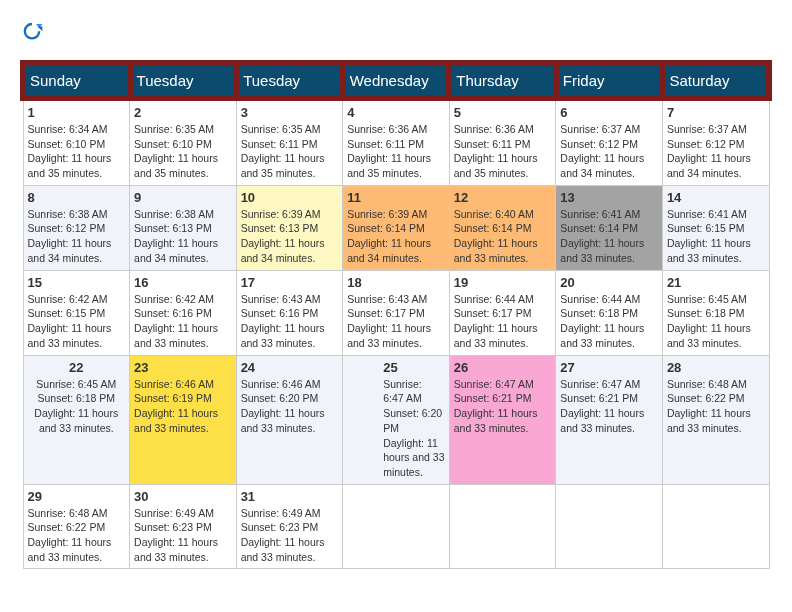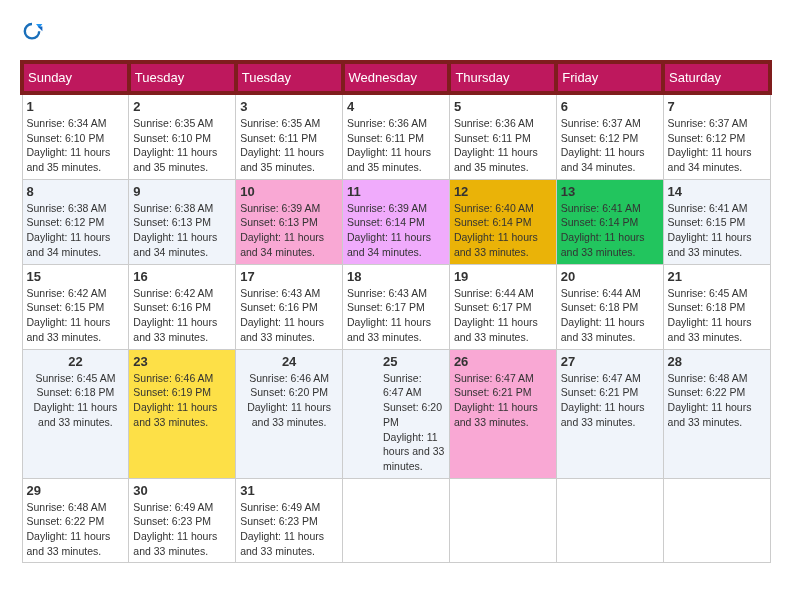--- a/index.html
+++ b/index.html
@@ -43,27 +43,27 @@
     .subtitle {
       font-size: 16px;
       color: #555;
     }
     .calendar {
       width: 100%;
       border-collapse: collapse;
       font-size: 11px;
     }
     .calendar th {
-      background: #be185d;
+      background: #0c4a6e;
       color: #fff;
       padding: 6px 4px;
       text-align: left;
-      font-size: 13px;
+      font-size: 15px;
       font-weight: normal;
-      border: 4px solid #7f1d1d;
+      border: 6px solid #7f1d1d;
     }
     .calendar td {
       border: 1px solid #ccc;
       padding: 4px;
       vertical-align: top;
       width: calc(100% / 7);
       height: 85px;
       background: #fff;
     }
     .calendar tr:nth-child(even) td {
@@ -154,33 +154,33 @@
       </tr>
       <tr>
         <td style="background: rgb(240, 244, 250);">
           <span class="day-number">8</span>
           <div class="day-info">Sunrise: 6:38 AM<br>Sunset: 6:12 PM<br>Daylight: 11 hours and 34 minutes.</div>
         </td>
         <td style="background: rgb(240, 244, 250);">
           <span class="day-number">9</span>
           <div class="day-info">Sunrise: 6:38 AM<br>Sunset: 6:13 PM<br>Daylight: 11 hours and 34 minutes.</div>
         </td>
-        <td style="background: #f9a8d4;">
+        <td style="background: #fef9c3;">
           <span class="day-number">10</span>
           <div class="day-info">Sunrise: 6:39 AM<br>Sunset: 6:13 PM<br>Daylight: 11 hours and 34 minutes.</div>
         </td>
-        <td style="background: #f0abfc;">
+        <td style="background: #fdba74;">
           <span class="day-number">11</span>
           <div class="day-info">Sunrise: 6:39 AM<br>Sunset: 6:14 PM<br>Daylight: 11 hours and 34 minutes.</div>
         </td>
-        <td style="background: #eab308;">
+        <td style="background: #fdba74;">
           <span class="day-number">12</span>
           <div class="day-info">Sunrise: 6:40 AM<br>Sunset: 6:14 PM<br>Daylight: 11 hours and 33 minutes.</div>
         </td>
-        <td style="background: #22c55e;">
+        <td style="background: #a3a3a3;">
           <span class="day-number">13</span>
           <div class="day-info">Sunrise: 6:41 AM<br>Sunset: 6:14 PM<br>Daylight: 11 hours and 33 minutes.</div>
         </td>
         <td style="background: rgb(240, 244, 250);">
           <span class="day-number">14</span>
           <div class="day-info">Sunrise: 6:41 AM<br>Sunset: 6:15 PM<br>Daylight: 11 hours and 33 minutes.</div>
         </td>
       </tr>
       <tr>
         <td>
@@ -214,21 +214,21 @@
       </tr>
       <tr>
         <td style="background: rgb(240, 244, 250); text-align: center;">
           <span class="day-number">22</span>
           <div class="day-info">Sunrise: 6:45 AM<br>Sunset: 6:18 PM<br>Daylight: 11 hours and 33 minutes.</div>
         </td>
         <td style="background: #fde047;">
           <span class="day-number">23</span>
           <div class="day-info">Sunrise: 6:46 AM<br>Sunset: 6:19 PM<br>Daylight: 11 hours and 33 minutes.</div>
         </td>
-        <td style="background: rgb(240, 244, 250); text-align: center;">
+        <td style="background: rgb(240, 244, 250);">
           <span class="day-number">24</span>
           <div class="day-info">Sunrise: 6:46 AM<br>Sunset: 6:20 PM<br>Daylight: 11 hours and 33 minutes.</div>
         </td>
         <td style="background: rgb(240, 244, 250); padding-left: 40px;">
           <span class="day-number">25</span>
           <div class="day-info">Sunrise: 6:47 AM<br>Sunset: 6:20 PM<br>Daylight: 11 hours and 33 minutes.</div>
         </td>
         <td style="background: #f9a8d4;">
           <span class="day-number">26</span>
           <div class="day-info">Sunrise: 6:47 AM<br>Sunset: 6:21 PM<br>Daylight: 11 hours and 33 minutes.</div>

